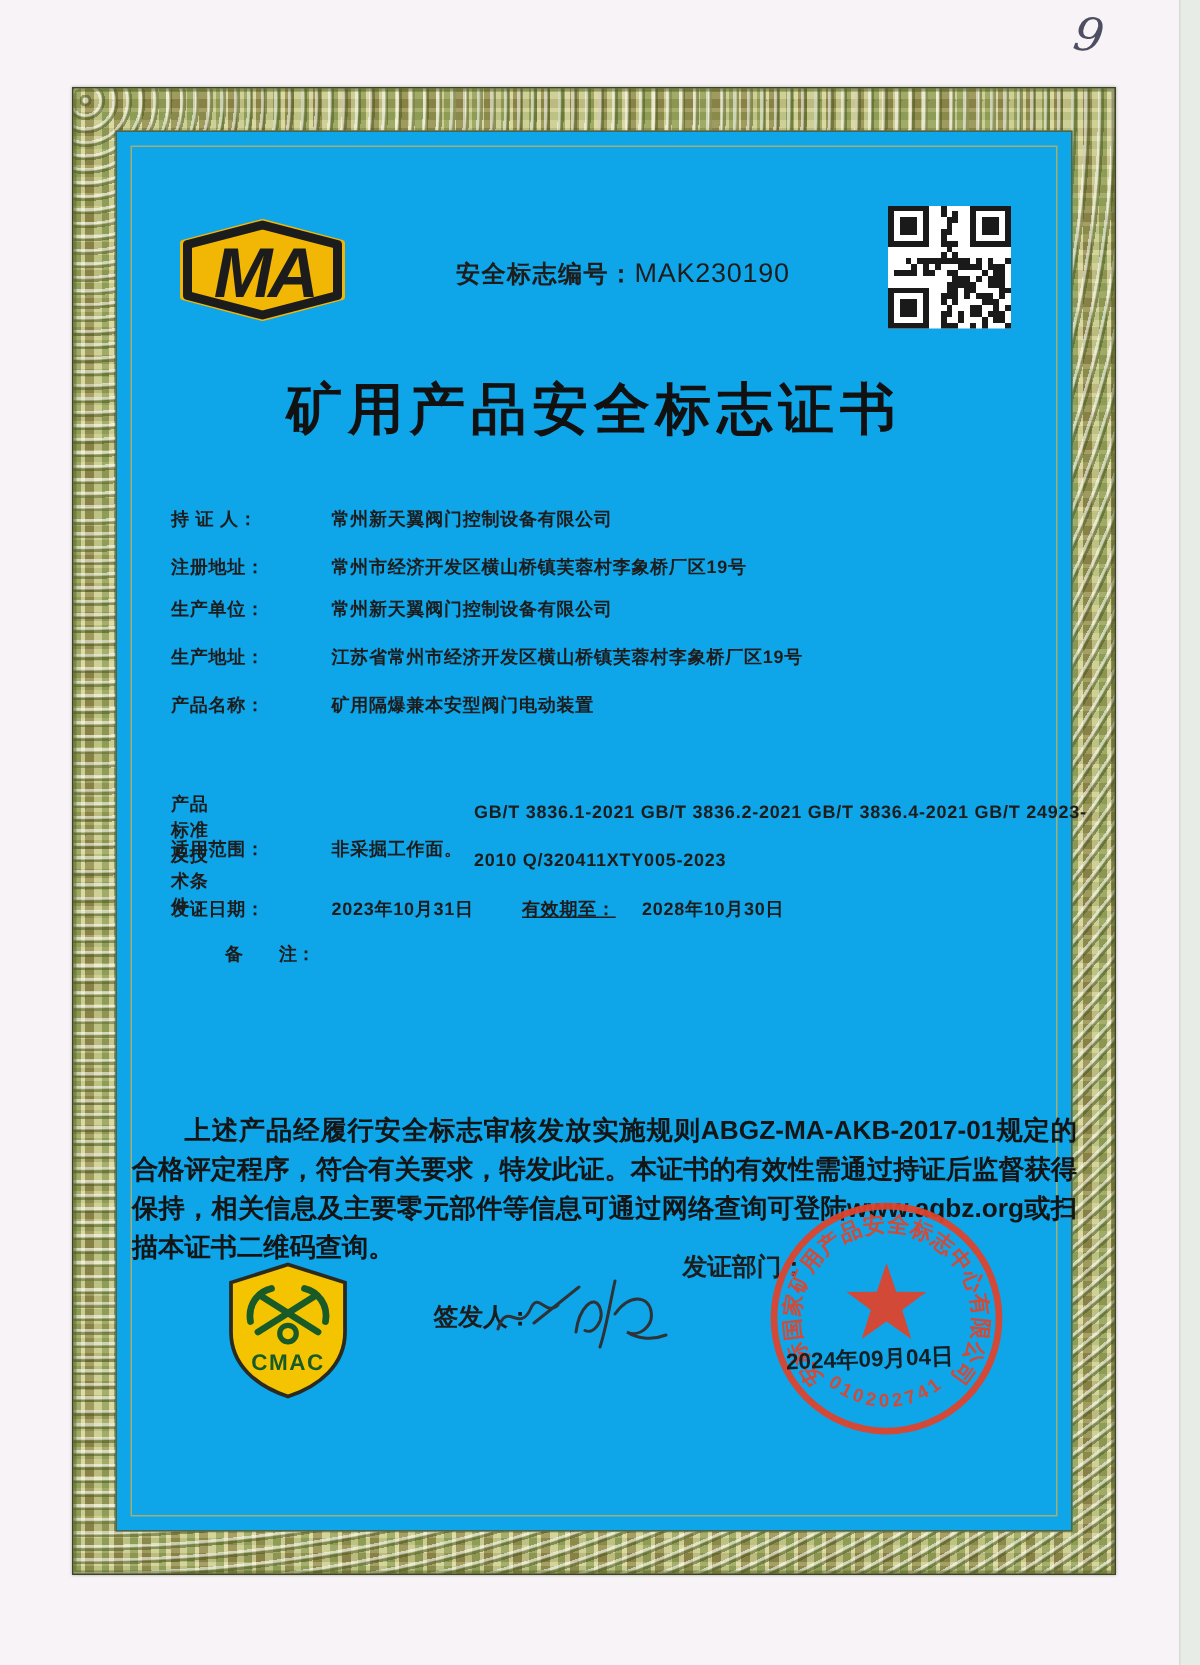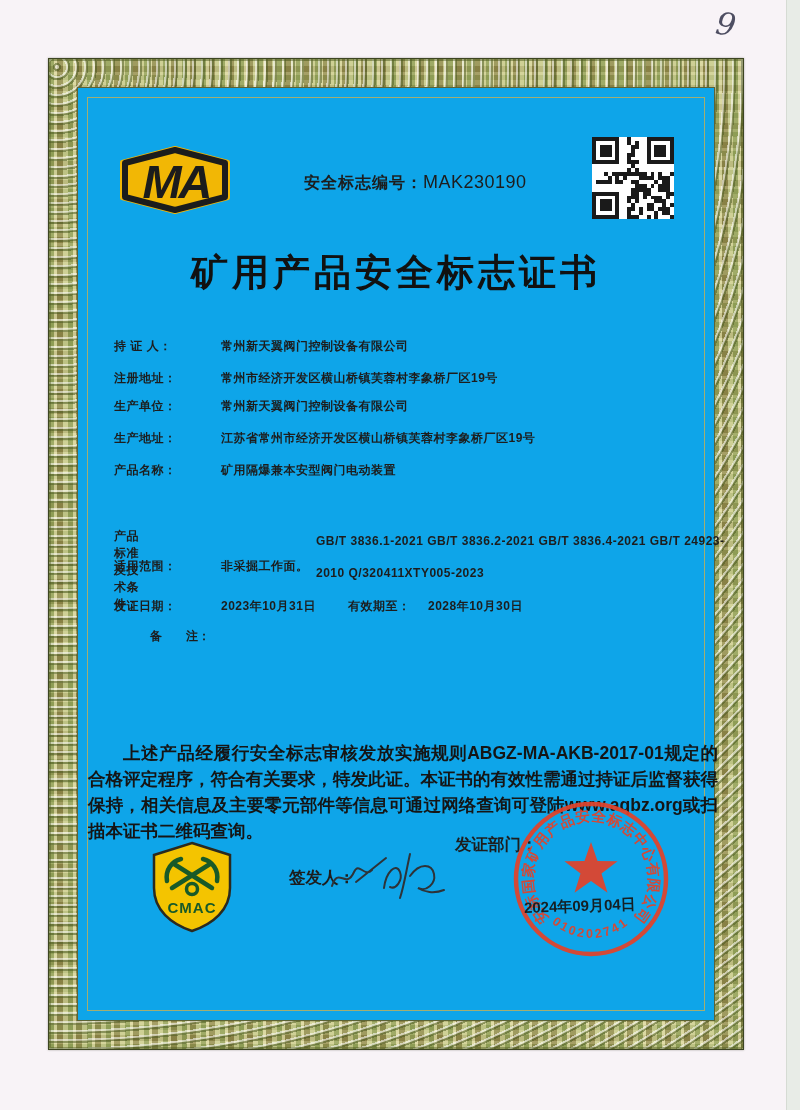--- a/index.html
+++ b/index.html
@@ -42,21 +42,21 @@
   .row .lbl{display:inline-block;width:107px;letter-spacing:.5px;}
   .row .val{letter-spacing:.5px;}
   .r1{top:250px}.r2{top:282px}.r3{top:310px}.r4{top:342px}
   .r5{top:374px}.r6{top:402px}
   .r7{top:427px;white-space:normal;}
   .r7 .lbl{width:auto;position:absolute;left:0;top:13px;}
   .r7 .val{display:block;position:absolute;left:202px;top:0;width:412px;
     line-height:32px;white-space:normal;margin-top:10px;}
   .r8{top:470px}
   .r9{top:510px}
-  .r9 .seg-vl{position:absolute;left:234px;top:0;}
+  .r9 .seg-vl{position:absolute;left:234px;top:0;text-decoration:underline;}
   .r9 .seg-vv{position:absolute;left:314px;top:0;}
   .r10{top:540px}
   .r10 .lbl{letter-spacing:0;margin-left:36px;}
 
   .statement{position:absolute;left:10px;top:652px;width:630px;
     font-size:17.5px;font-weight:700;line-height:26px;text-align:justify;
     text-indent:2em;color:#151515;}
 
   .cmac{position:absolute;left:70px;top:752px;width:88px;height:94px;}
   .signer{position:absolute;left:211px;top:779px;font-size:16.5px;font-weight:700;}

